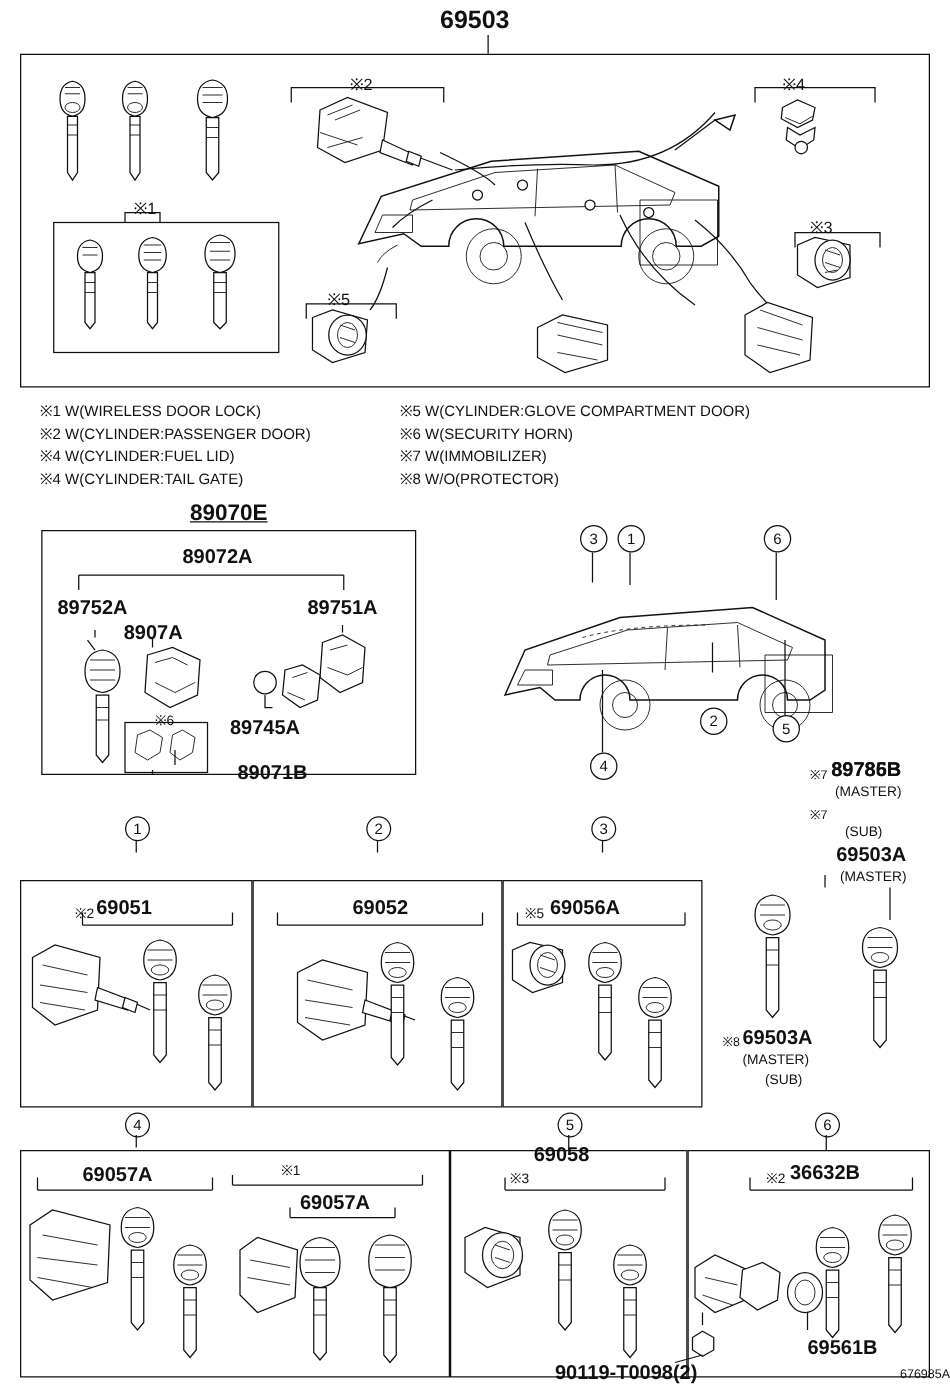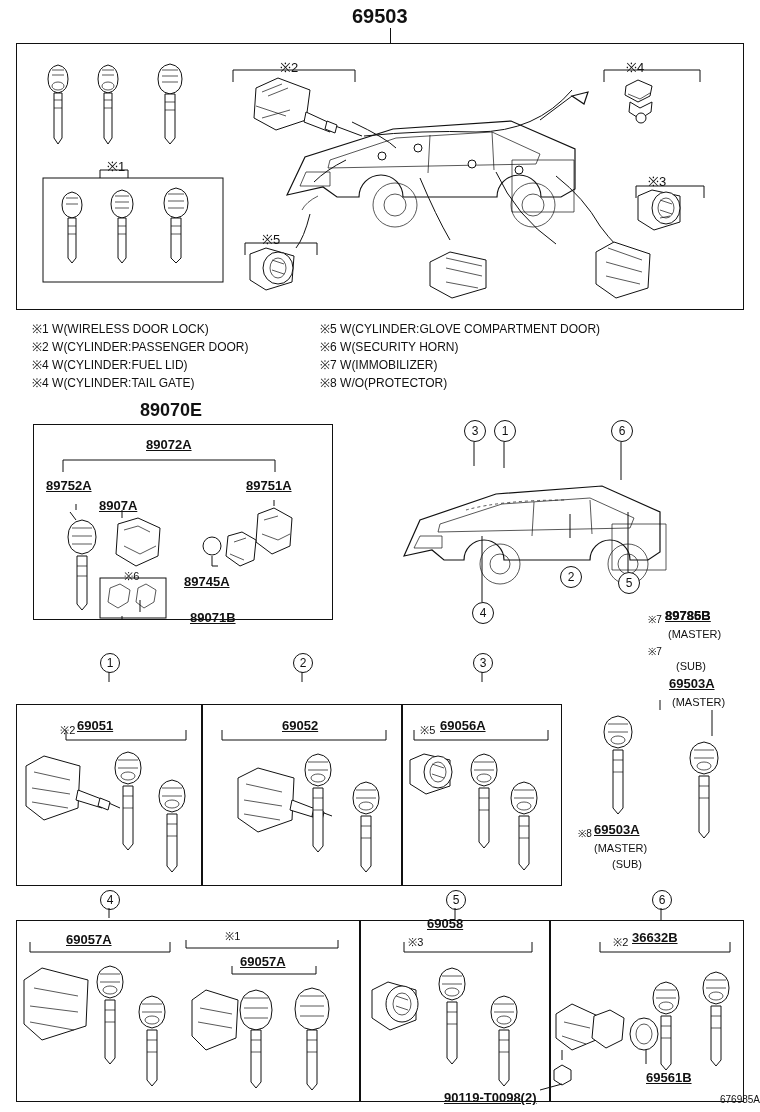--- a/index.html
+++ b/index.html
@@ -3,21 +3,21 @@
 <meta charset="utf-8">
 <style>
   html,body{margin:0;padding:0;background:#ffffff;}
   body{width:760px;height:1112px;position:relative;font-family:"Liberation Sans",sans-serif;color:#111;}
   .page{position:relative;width:760px;height:1112px;overflow:hidden;}
 
   .lbl{position:absolute;white-space:nowrap;}
   .bold{font-weight:bold;}
   .t20{font-size:20px;}
   .t18{font-size:18px;}
-  .t16{font-size:13px;text-decoration:underline;}
+  .t16{font-size:16px;}
   .t13{font-size:13px;}
   .t11{font-size:11px;}
   .t10{font-size:10px;}
 
   .box{position:absolute;border:1px solid #111;box-sizing:border-box;}
   .vline{position:absolute;border-left:1px solid #111;}
 
   .circ{position:absolute;border:1px solid #111;border-radius:50%;
         display:flex;align-items:center;justify-content:center;
         font-size:12px;background:#fff;}
@@ -161,21 +161,21 @@
     <div style="left:32px;top:320px;">※1 W(WIRELESS DOOR LOCK)</div>
     <div style="left:32px;top:338px;">※2 W(CYLINDER:PASSENGER DOOR)</div>
     <div style="left:32px;top:356px;">※4 W(CYLINDER:FUEL LID)</div>
     <div style="left:32px;top:374px;">※4 W(CYLINDER:TAIL GATE)</div>
     <div style="left:320px;top:320px;">※5 W(CYLINDER:GLOVE COMPARTMENT DOOR)</div>
     <div style="left:320px;top:338px;">※6 W(SECURITY HORN)</div>
     <div style="left:320px;top:356px;">※7 W(IMMOBILIZER)</div>
     <div style="left:320px;top:374px;text-align:right;">※8 W/O(PROTECTOR)</div>
   </div>
 
-  <div class="lbl bold t18" style="left:140px;top:400px;">89070E</div>
+  <div class="lbl bold t18" style="left:152px;top:400px;text-decoration:underline;">89070E</div>
   <div class="box" style="left:33px;top:424px;width:300px;height:196px;"></div>
   <div class="lbl bold t16" style="left:146px;top:437px;">89072A</div>
 
   <svg width="760" height="1112">
     <path class="ln" d="M63,460 h212"></path>
     <path class="ln" d="M63,460 v12 M275,460 v12"></path>
 
     <path class="fillw" d="M82,520 q-14,2 -14,17 q0,15 14,17 q14,-2 14,-17 q0,-15 -14,-17 z"></path>
     <path class="thin" d="M72,528 h20 M72,536 h20 M72,544 h20"></path>
     <path class="fillw" d="M77,556 h10 v48 l-5,6 l-5,-6 z"></path>

